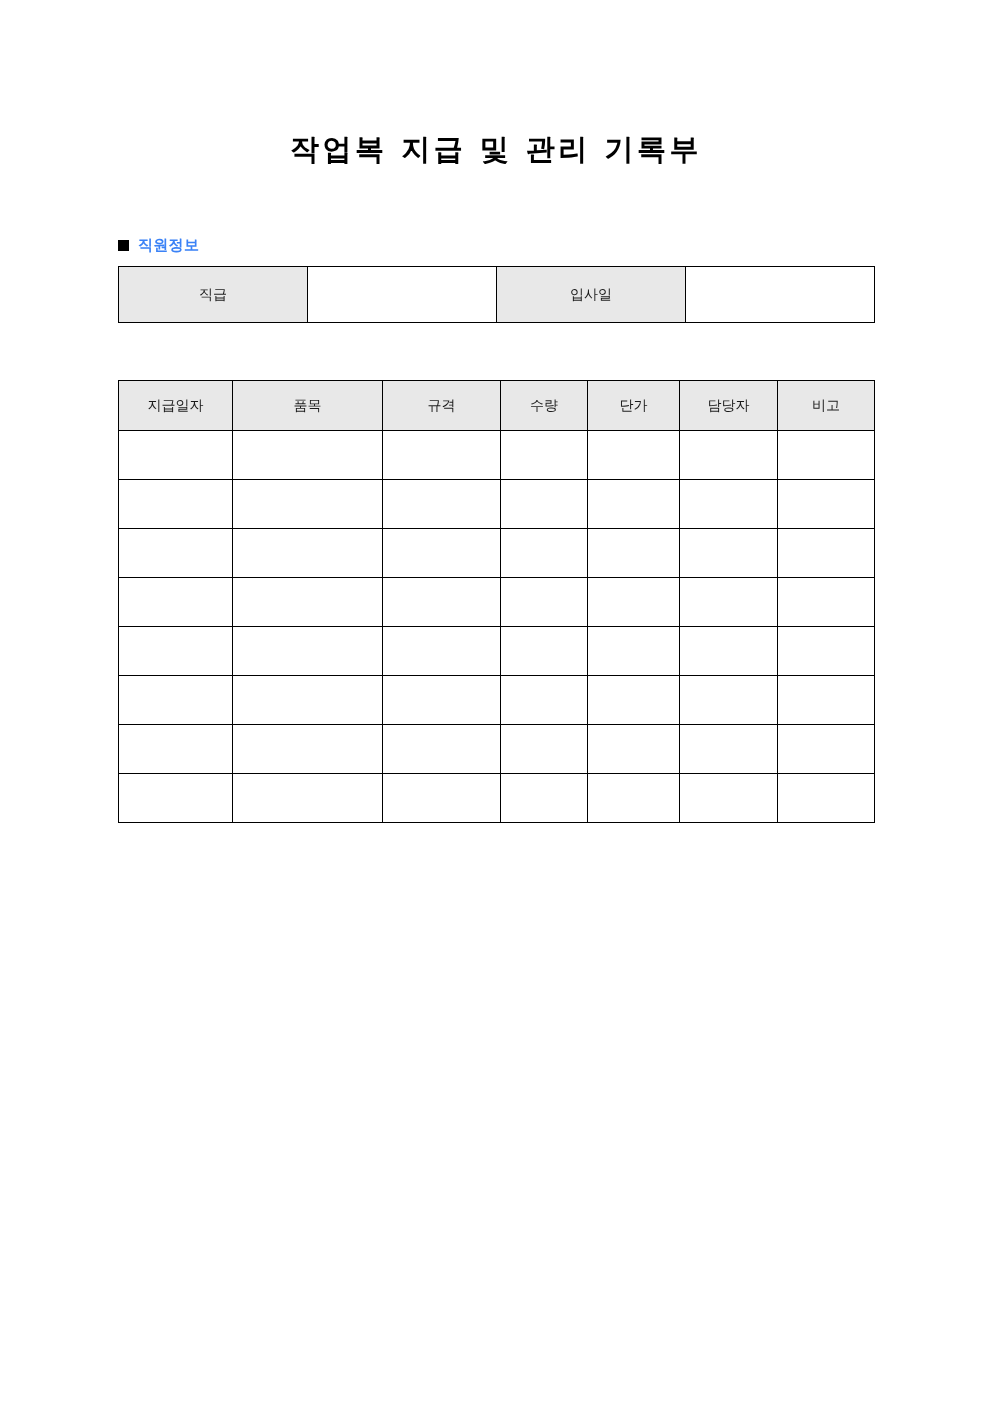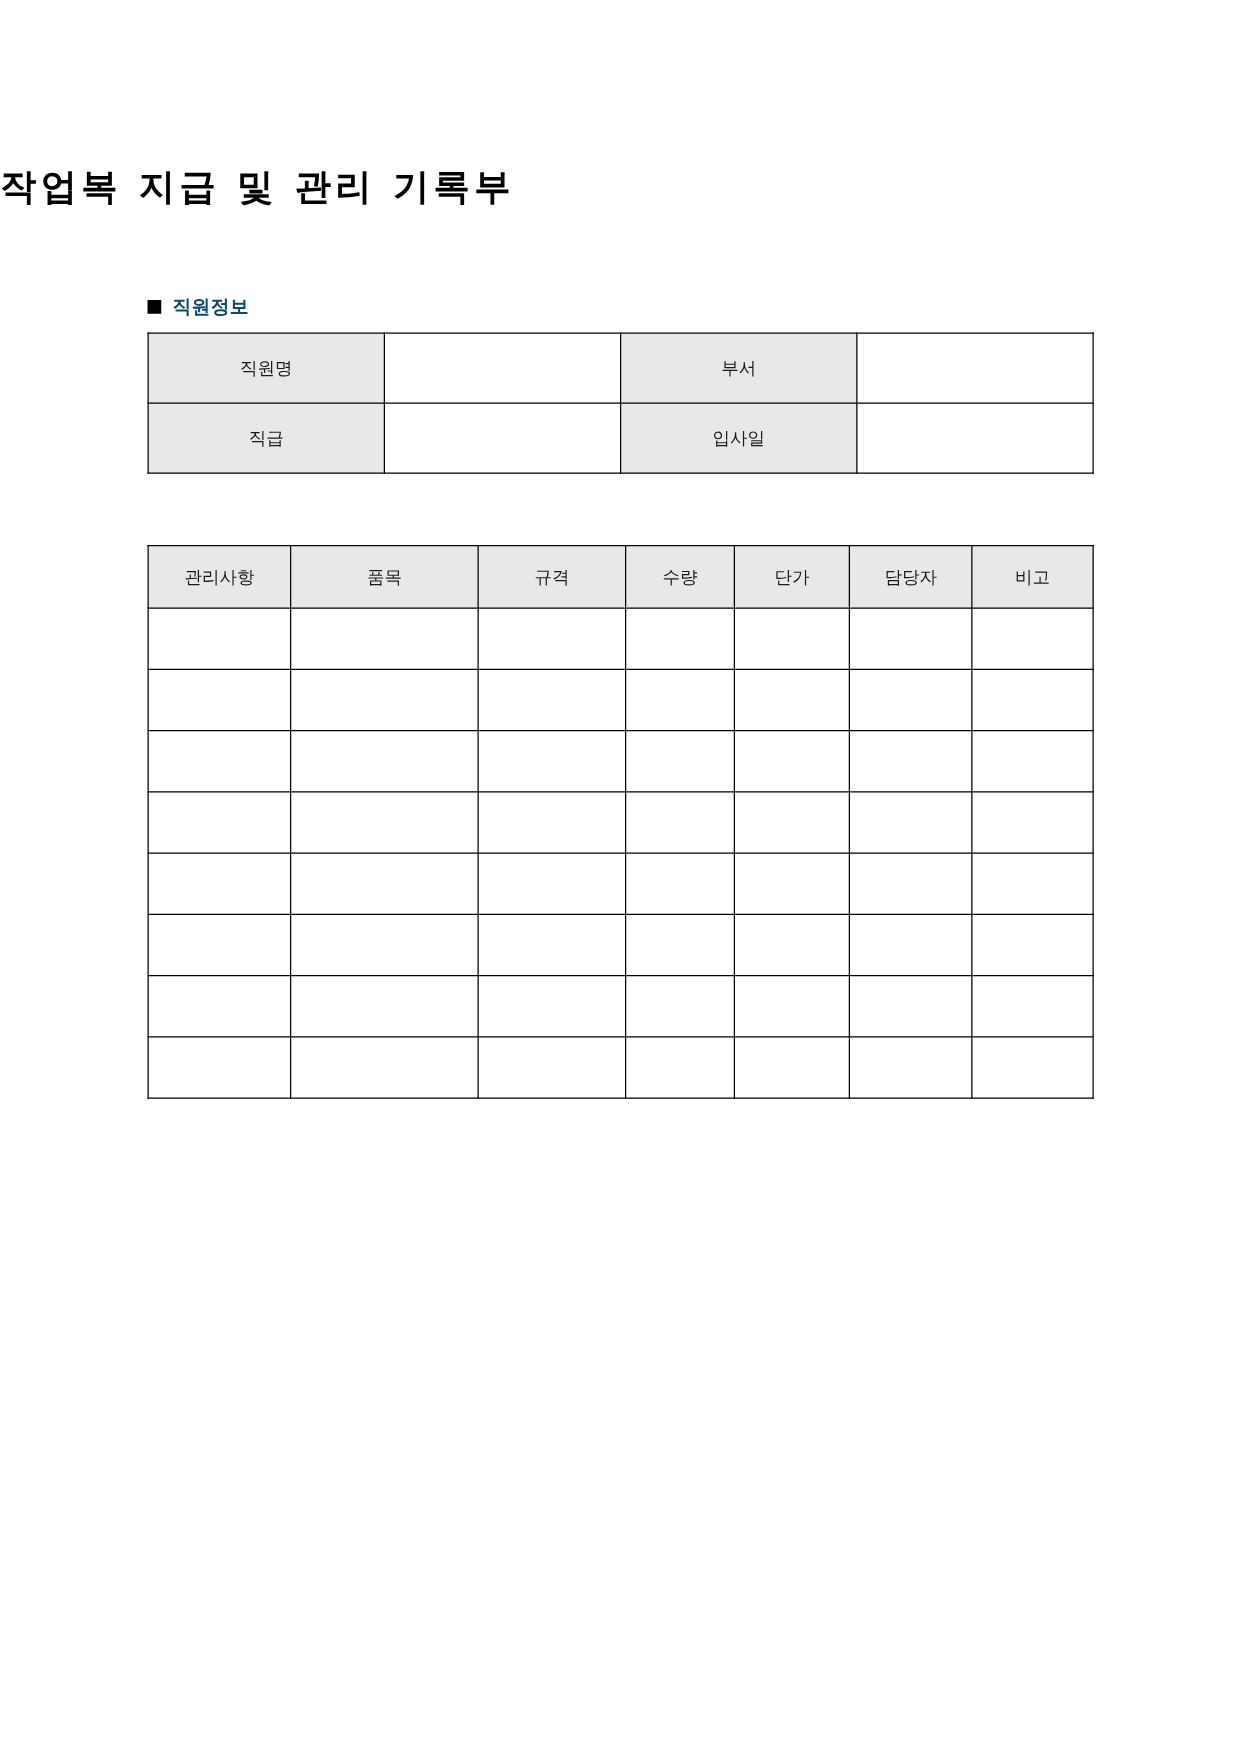--- a/index.html
+++ b/index.html
@@ -22,20 +22,21 @@
     height: 1403px;
     box-sizing: border-box;
     padding: 0;
     background: #ffffff;
   }
 
   
   .doc-title {
     margin: 0;
     padding: 132px 0 0 0;
+    text-align: center;
     font-size: 29px;
     font-weight: bold;
     letter-spacing: 3.5px;
     line-height: 1.18;
     color: #000000;
   }
 
   
   .section {
     margin: 0;
@@ -46,21 +47,21 @@
   .section-notes     { padding-top: 60px; }
 
   .section-heading {
     display: flex;
     align-items: center;
     margin: 0 0 13px 0;
     padding-left: 118px;
     font-size: 15px;
     font-weight: bold;
     letter-spacing: 0.3px;
-    color: #0c4a6e;
+    color: #3b82f6;
   }
   .bullet-square {
     display: inline-block;
     width: 11px;
     height: 11px;
     background: #000000;
     margin-right: 9px;
     flex: 0 0 auto;
   }
   .section-heading-label {
@@ -143,26 +144,20 @@
     </div>
 
     <table class="form-table employee-table">
       <colgroup>
         <col class="col-emp-label">
         <col class="col-emp-value">
         <col class="col-emp-label">
         <col class="col-emp-value">
       </colgroup>
       <tbody>
-        <tr>
-          <td class="cell-label">직원명</td>
-          <td class="cell-value"></td>
-          <td class="cell-label">부서</td>
-          <td class="cell-value"></td>
-        </tr>
         <tr>
           <td class="cell-label">직급</td>
           <td class="cell-value"></td>
           <td class="cell-label">입사일</td>
           <td class="cell-value"></td>
         </tr>
       </tbody>
     </table>
   </div>
 
@@ -174,21 +169,21 @@
         <col class="col-date">
         <col class="col-item">
         <col class="col-spec">
         <col class="col-qty">
         <col class="col-price">
         <col class="col-person">
         <col class="col-note">
       </colgroup>
       <thead>
         <tr>
-          <th>관리사항</th>
+          <th>지급일자</th>
           <th>품목</th>
           <th>규격</th>
           <th>수량</th>
           <th>단가</th>
           <th>담당자</th>
           <th>비고</th>
         </tr>
       </thead>
       <tbody>
         <tr>

